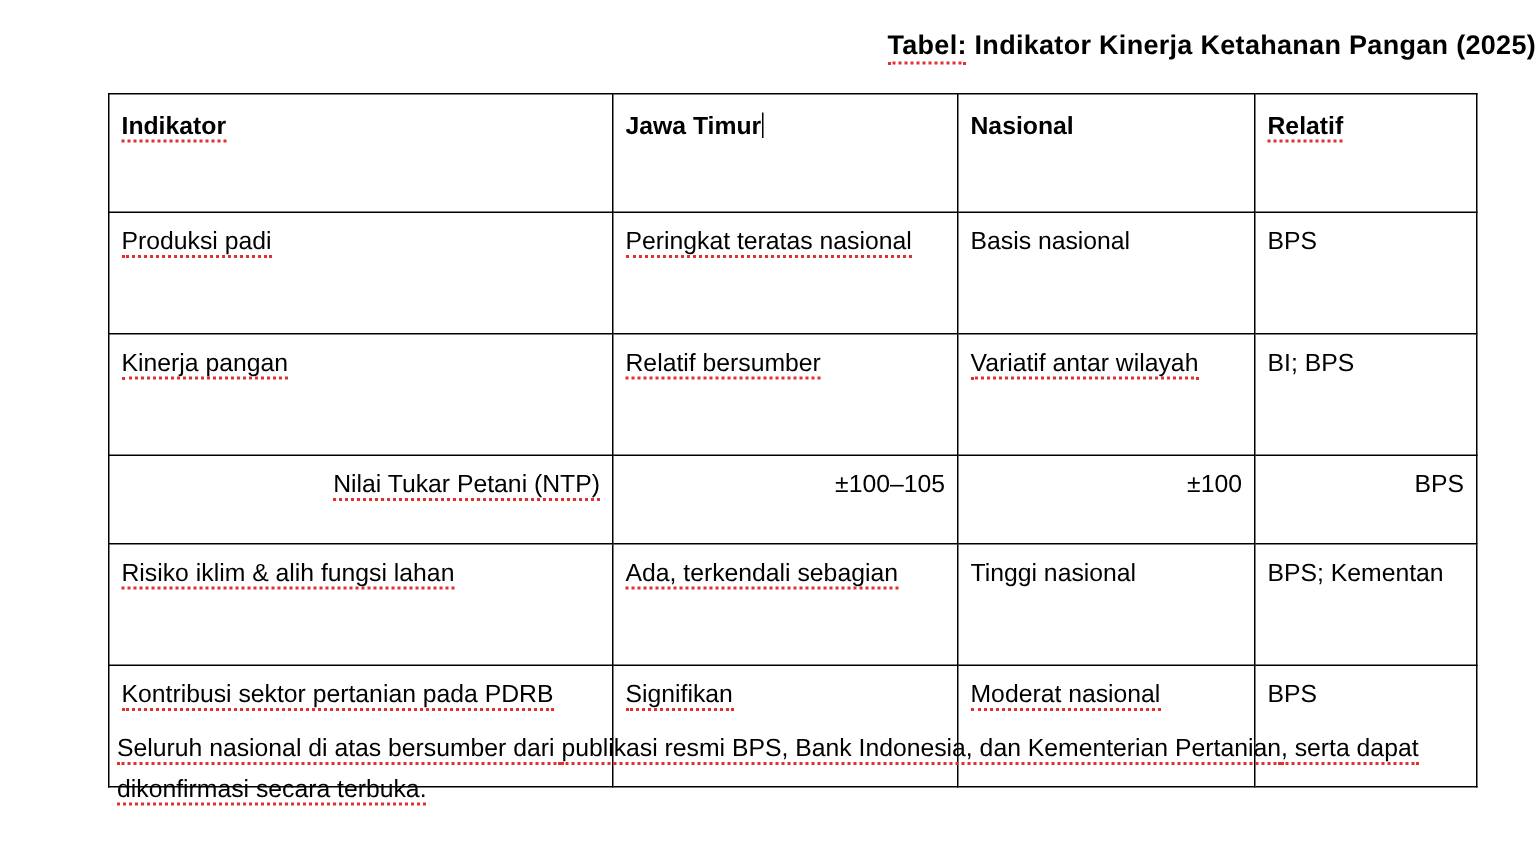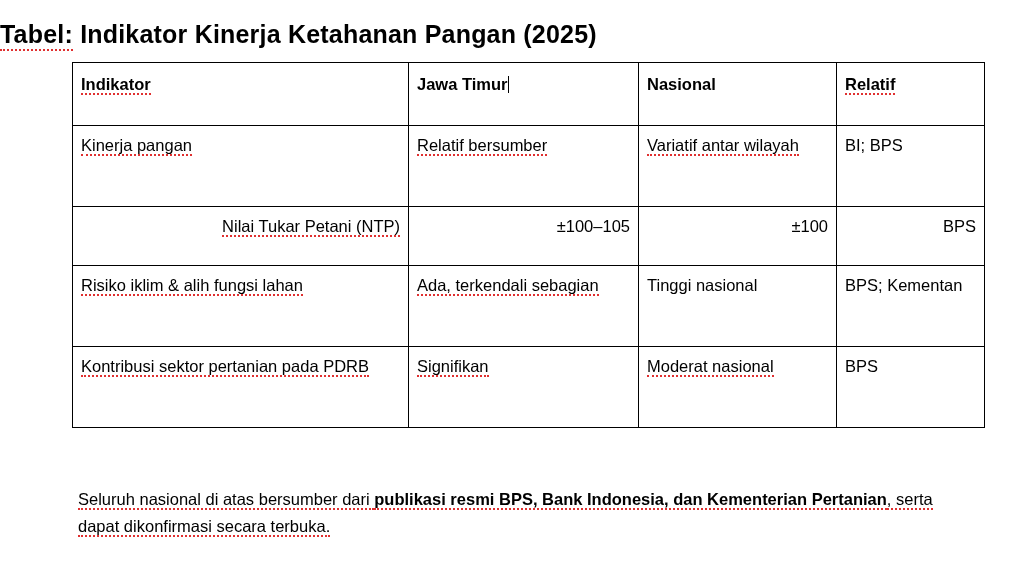--- a/index.html
+++ b/index.html
@@ -18,22 +18,22 @@
     position: relative;
     width: 1024px;
     height: 574px;
     box-sizing: border-box;
   }
   .doc-title {
     position: absolute;
     top: 20px;
     left: 0;
     width: 1024px;
-    text-align: left;
-    font-size: 25px;
+    text-align: right;
+    font-size: 18px;
     font-weight: bold;
     letter-spacing: 0.2px;
   }
   .doc-title .spell {
     border-bottom: 2px dotted #e03030;
     padding-bottom: 1px;
   }
   .table-wrap {
     position: absolute;
     top: 62px;
@@ -49,21 +49,21 @@
     border: 1px solid #000000;
     vertical-align: top;
     padding: 8px 8px 10px 8px;
     font-size: 16.5px;
     line-height: 1.45;
   }
   table.main tr.header td {
     font-weight: bold;
     height: 40px;
     padding-top: 10px;
-    padding-bottom: 12px;
+    padding-bottom: 28px;
   }
   col.c1 { width: 336px; }
   col.c2 { width: 230px; }
   col.c3 { width: 198px; }
   col.c4 { width: 148px; }
 
   .r-tall td { height: 62px; }
   .r-mid td  { height: 40px; text-align: right; }
 
   .spell {
@@ -80,21 +80,21 @@
     margin-left: 1px;
   }
   .footnote {
     position: absolute;
     top: 486px;
     left: 78px;
     width: 900px;
     font-size: 16.5px;
     line-height: 1.62;
   }
-  .footnote b { font-weight: bold; margin-top: 44px; }
+  .footnote b { font-weight: normal; margin-top: 44px; }
 </style>
 </head>
 <body>
 
 <div class="page">
 
   <div class="doc-title">
     <span class="spell">Tabel:</span>
     <span>Indikator Kinerja Ketahanan Pangan</span>
     <span>(2025)</span>
@@ -109,20 +109,26 @@
           <col class="c4">
       </colgroup>
       <tbody>
         <tr class="header">
           <td><span class="spell">Indikator</span></td>
           <td><span>Jawa Timur</span><span class="caret"></span></td>
           <td><span>Nasional</span></td>
           <td><span class="spell">Relatif</span></td>
         </tr>
 
+        <tr class="r-tall">
+          <td><span class="spell">Produksi padi</span></td>
+          <td><span class="spell">Peringkat teratas nasional</span></td>
+          <td><span>Basis nasional</span></td>
+          <td><span>BPS</span></td>
+        </tr>
 
         <tr class="r-tall">
           <td><span class="spell">Kinerja pangan</span></td>
           <td><span class="spell">Relatif bersumber</span></td>
           <td><span class="spell">Variatif antar wilayah</span></td>
           <td><span>BI; BPS</span></td>
         </tr>
 
         <tr class="r-mid">
           <td><span class="spell">Nilai Tukar Petani (NTP)</span></td>

